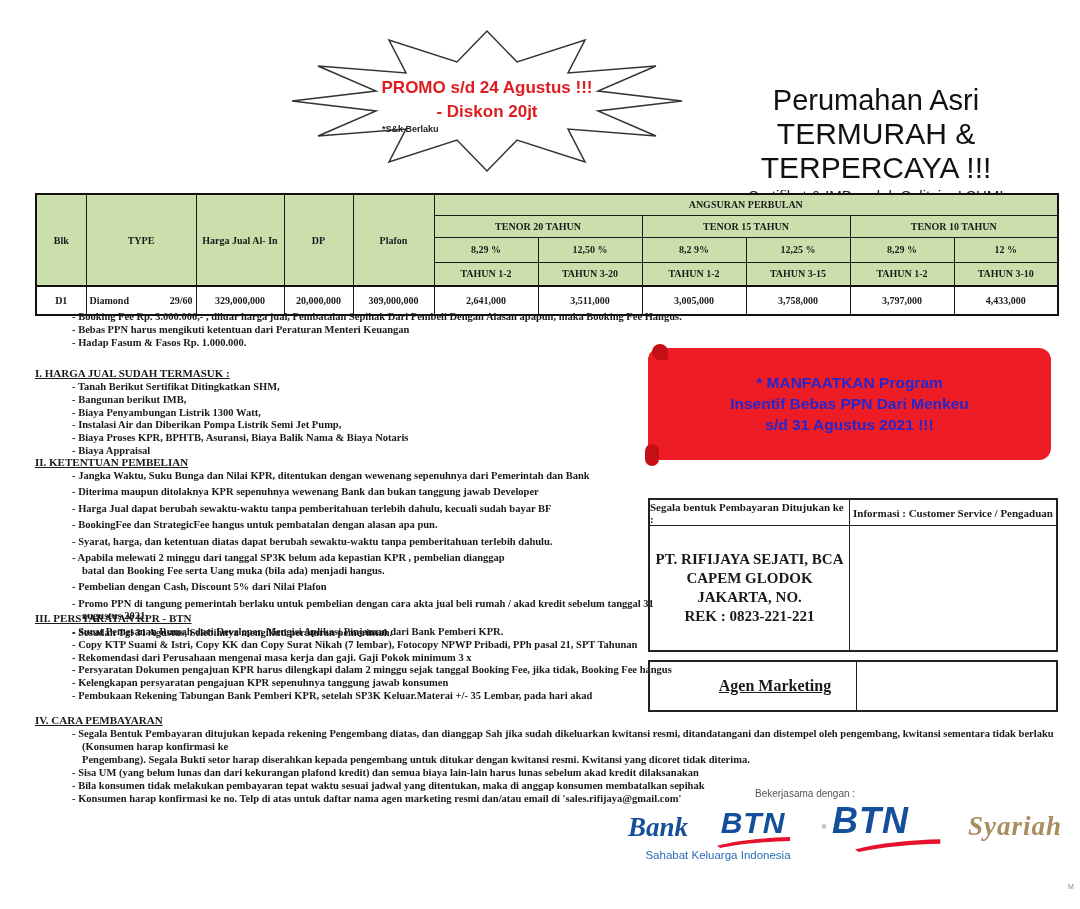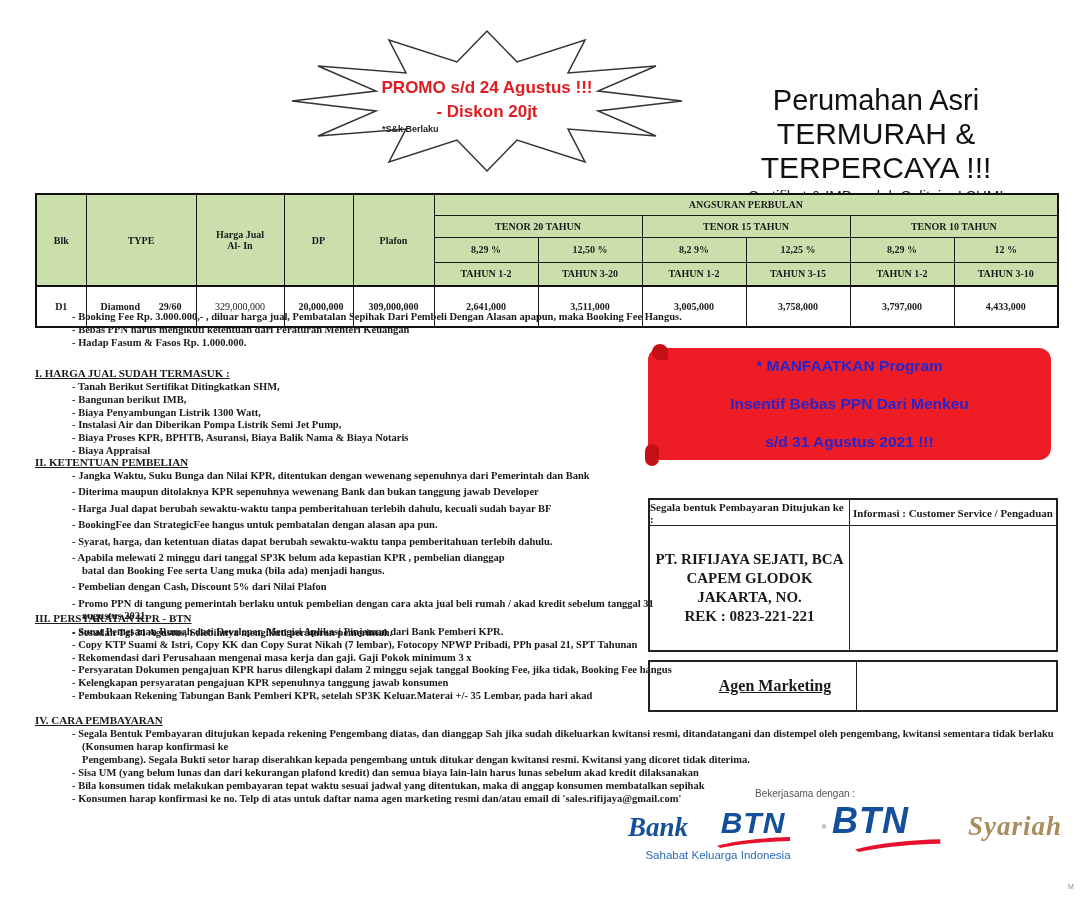--- a/index.html
+++ b/index.html
@@ -23,48 +23,48 @@
   .title1 { font-size:29px; color:#111;text-align:center; }
   .title2 { font-size:30px; color:#111; }
   .subtitle { font-size:15px; color:#222; margin-top:2px; }
   .fineprint { font-size:6.5px; font-weight:bold; color:#333; margin-top:2px;
     font-family:"Liberation Serif", serif; }
 
   
   table.price { position:absolute; left:35px; top:193px; width:1023px;
     border-collapse:collapse; table-layout:fixed; }
   table.price th, table.price td { border:1px solid #1a1a1a; font-size:10px;
-    font-weight:bold; text-align:center; padding:1px 14px; }
+    font-weight:bold; text-align:center; padding:1px 3px; }
   table.price th { background:#cbdfad; }
   table.price { border:2px solid #111; }
   td.num { text-align:right; font-size:11px; }
   td.blk { font-size:12px; }
   .typecell { display:flex; justify-content:space-between; align-items:center; font-size:10px; }
-  tr.datarow td { border-top:2px solid #111; border-bottom:2px solid #111; height:41px; }
+  tr.datarow td { border-top:2px solid #111; border-bottom:2px solid #111; height:29px; }
 
   
   .sec-title { position:absolute; left:35px; font-size:11px; font-weight:bold;
     text-decoration:underline; white-space:nowrap; }
   .blist { position:absolute; left:72px; width:620px; font-size:10.5px; font-weight:bold;
     line-height:12.8px; }
   .blist .item { padding-left:10px; text-indent:-10px; white-space:pre-line; }
   .blist .item::before { content:"-  "; }
   .blist.gap .item { margin-bottom:3.6px; }
   .blist.wide { width:990px; }
   .blist.wide .item { margin-bottom:0.5px; }
 
   
   .banner { position:absolute; left:648px; top:348px; width:403px; height:112px;
     background:#ee1c25; border-radius:12px; }
   .banner::before { content:""; position:absolute; left:4px; top:-4px; width:16px; height:16px;
     background:#c50f17; border-radius:50% 50% 0 50%; }
   .banner::after { content:""; position:absolute; left:-3px; bottom:-6px; width:14px; height:22px;
     background:#c50f17; border-radius:8px; }
   .banner-text { position:absolute; inset:0; display:flex; flex-direction:column;
-    justify-content:center; align-items:center; gap:20px;
+    justify-content:center; align-items:center; gap:3px;
     font-family:"Liberation Sans", sans-serif; font-weight:bold; font-size:15.5px; color:#2626cf; }
 
   
   .paybox { position:absolute; left:648px; top:498px; width:410px; height:154px;
     border:2px solid #222; display:grid; grid-template-columns:200px 1fr; grid-template-rows:26px 1fr; }
   .paybox .hdr { border-bottom:1.5px solid #222; display:flex; align-items:center;
     justify-content:center; font-size:11px; font-weight:bold; }
   .paybox .hdr.left { border-right:1.5px solid #222; }
   .paybox .cell { display:flex; align-items:center; justify-content:center; text-align:center; }
   .paybox .cell.left { border-right:1.5px solid #222; font-size:15px; font-weight:bold;
@@ -159,21 +159,21 @@
     <th>TAHUN 3-10</th>
   </tr>
   <tr class="datarow">
     <td class="blk" style="font-weight:bold">D1</td>
     <td>
       <div class="typecell" style="font-weight:bold">
         <span>Diamond</span>
         <span>29/60</span>
       </div>
     </td>
-    <td class="num" style="font-weight:normal">329,000,000</td>
+    <td class="num" style="font-weight:bold">329,000,000</td>
     <td class="num" style="font-weight:bold">20,000,000</td>
     <td class="num" style="font-weight:bold">309,000,000</td>
     <td class="num" style="font-weight:bold">2,641,000</td>
     <td class="num" style="font-weight:bold">3,511,000</td>
     <td class="num" style="font-weight:bold">3,005,000</td>
     <td class="num" style="font-weight:bold">3,758,000</td>
     <td class="num" style="font-weight:bold">3,797,000</td>
     <td class="num" style="font-weight:bold">4,433,000</td>
   </tr>
 </tbody>

